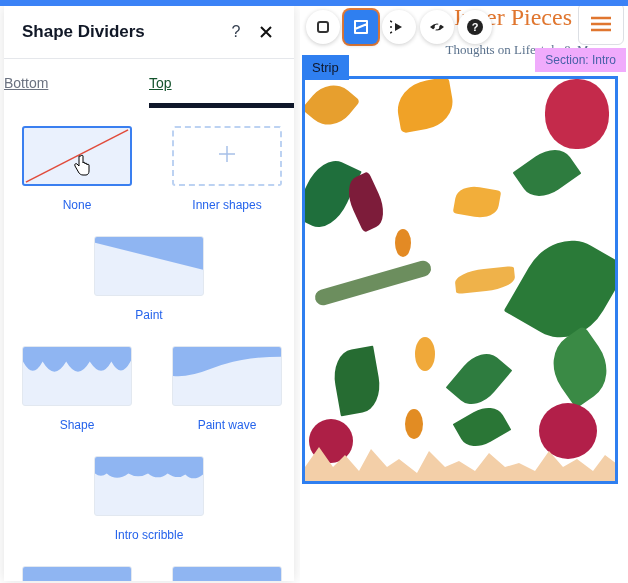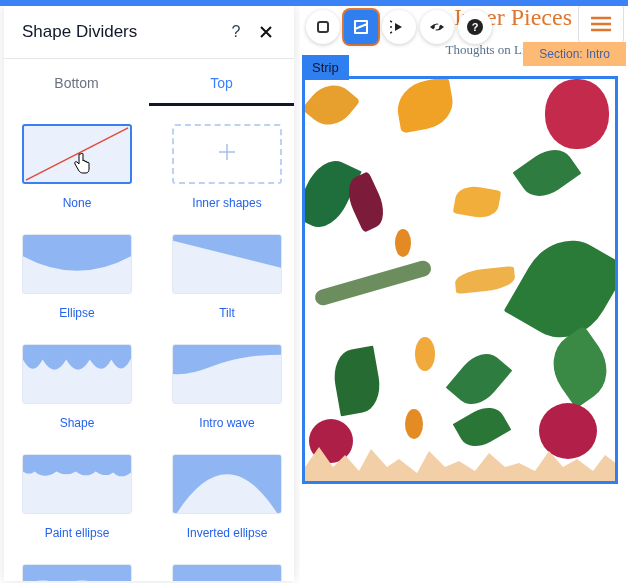--- a/index.html
+++ b/index.html
@@ -30,51 +30,51 @@
       box-shadow: 0 0 12px rgba(0,0,0,0.12);
     }
     .panel-header {
       display: flex;
       align-items: center;
       padding: 16px 18px;
       border-bottom: 1px solid #e5e7eb;
     }
     .panel-title {
       font-size: 17px;
-      font-weight: 400;
+      font-weight: 700;
       color: #111827;
       flex: 1;
     }
     .header-icon {
       width: 20px;
       height: 20px;
       display: inline-flex;
       align-items: center;
       justify-content: center;
       font-size: 16px;
       color: #374151;
       margin-left: 10px;
       cursor: pointer;
     }
     .stroke-x svg { stroke: #111; stroke-width: 2; fill: none; }
     .tabs {
       display: flex;
     }
     .tab {
       flex: 1;
-      text-align: center;
       padding: 16px 0 12px;
       font-size: 14px;
       color: #6b7280;
       cursor: pointer;
       border-bottom: 2px solid transparent;
+      text-decoration: underline;
     }
     .tab.active {
-      color: #3b82f6;
-      border-bottom: 3px solid #0f172a;
+      color: #14532d;
+      border-bottom: 5px solid #0f172a;
     }
     .gallery {
       flex: 1;
       overflow-y: auto;
       padding: 18px 18px 60px;
     }
     .row {
       display: flex;
       gap: 40px;
       margin-bottom: 24px;
@@ -212,26 +212,26 @@
       display: flex;
       align-items: center;
       justify-content: center;
       cursor: pointer;
       z-index: 3;
       background: #fff;
     }
     .menu-btn svg { stroke: #e0762f; stroke-width: 2.5; }
     .section-label {
       position: absolute;
-      top: 42px;
+      top: 48px;
       right: 0;
-      background: #fdba74;
+      background: #f0abfc;
       color: #4861a8;
       font-size: 12px;
-      padding: 5px 16px;
+      padding: 5px 10px;
       z-index: 5;
     }
     .strip-label {
       position: absolute;
       top: 55px;
       left: 2px;
       background: #2f7ff0;
       color: #0f172a;
       font-size: 13px;
       padding: 5px 10px;
@@ -312,71 +312,54 @@
           </span>
         </div>
         <div class="caption">Inner shapes</div>
       </div>
     </div>
 
     <div class="row">
       <div class="cell">
         <div class="thumb preview">
           <svg class="shape-svg" viewBox="0 0 110 60" preserveAspectRatio="none">
-              <path d="M0 0 H110 V22 Q55 52 0 22 Z" fill="#8fb5f2"></path>
-            </svg>
-        </div>
-        <div class="caption">Ellipse</div>
-      </div>
-      <div class="cell">
-        <div class="thumb preview">
-          <svg class="shape-svg" viewBox="0 0 110 60" preserveAspectRatio="none">
               <path d="M0 0 H110 V34 L0 6 Z" fill="#8fb5f2"></path>
             </svg>
         </div>
-        <div class="caption">Tilt</div>
+        <div class="caption">Paint</div>
       </div>
     </div>
 
     <div class="row">
       <div class="cell">
         <div class="thumb preview">
           <svg class="shape-svg" viewBox="0 0 110 60" preserveAspectRatio="none">
               <path d="M0 0 H110 V14 Q100 34 90 15 Q80 34 68 15 Q56 36 44 15 Q32 36 20 15 Q10 34 0 15 Z" fill="#8fb5f2"></path>
             </svg>
         </div>
         <div class="caption">Shape</div>
       </div>
       <div class="cell">
         <div class="thumb preview">
           <svg class="shape-svg" viewBox="0 0 110 60" preserveAspectRatio="none">
               <path d="M0 0 H110 V10 Q70 10 40 22 Q15 32 0 30 Z" fill="#8fb5f2"></path>
             </svg>
         </div>
-        <div class="caption">Intro wave</div>
+        <div class="caption">Paint wave</div>
       </div>
     </div>
 
     <div class="row">
       <div class="cell">
         <div class="thumb preview">
           <svg class="shape-svg" viewBox="0 0 110 60" preserveAspectRatio="none">
               <path d="M0 0 H110 V18 Q100 26 92 18 Q84 24 74 17 Q64 25 54 17 Q44 23 34 17 Q22 26 12 17 Q6 22 0 17 Z" fill="#8fb5f2"></path>
             </svg>
         </div>
-        <div class="caption">Paint ellipse</div>
-      </div>
-      <div class="cell">
-        <div class="thumb preview">
-          <svg class="shape-svg" viewBox="0 0 110 60" preserveAspectRatio="none">
-              <path d="M0 0 H110 V60 H0 Z" fill="#8fb5f2"></path>
-              <path d="M4 60 Q55 -20 106 60 Z" fill="#e9f0fc"></path>
-            </svg>
-        </div>
-        <div class="caption">Inverted ellipse</div>
+        <div class="caption">Intro scribble</div>
       </div>
     </div>
 
     <div class="row" style="margin-bottom:0">
       <div class="cell">
         <div class="thumb preview" style="height:22px">
           <svg class="shape-svg" viewBox="0 0 110 22" preserveAspectRatio="none">
               <path d="M0 0 H110 V22 H0 Z" fill="#8fb5f2"></path>
               <path d="M0 22 Q20 12 40 22 Q60 12 80 22 Q95 14 110 22 Z" fill="#e9f0fc"></path>
             </svg>

